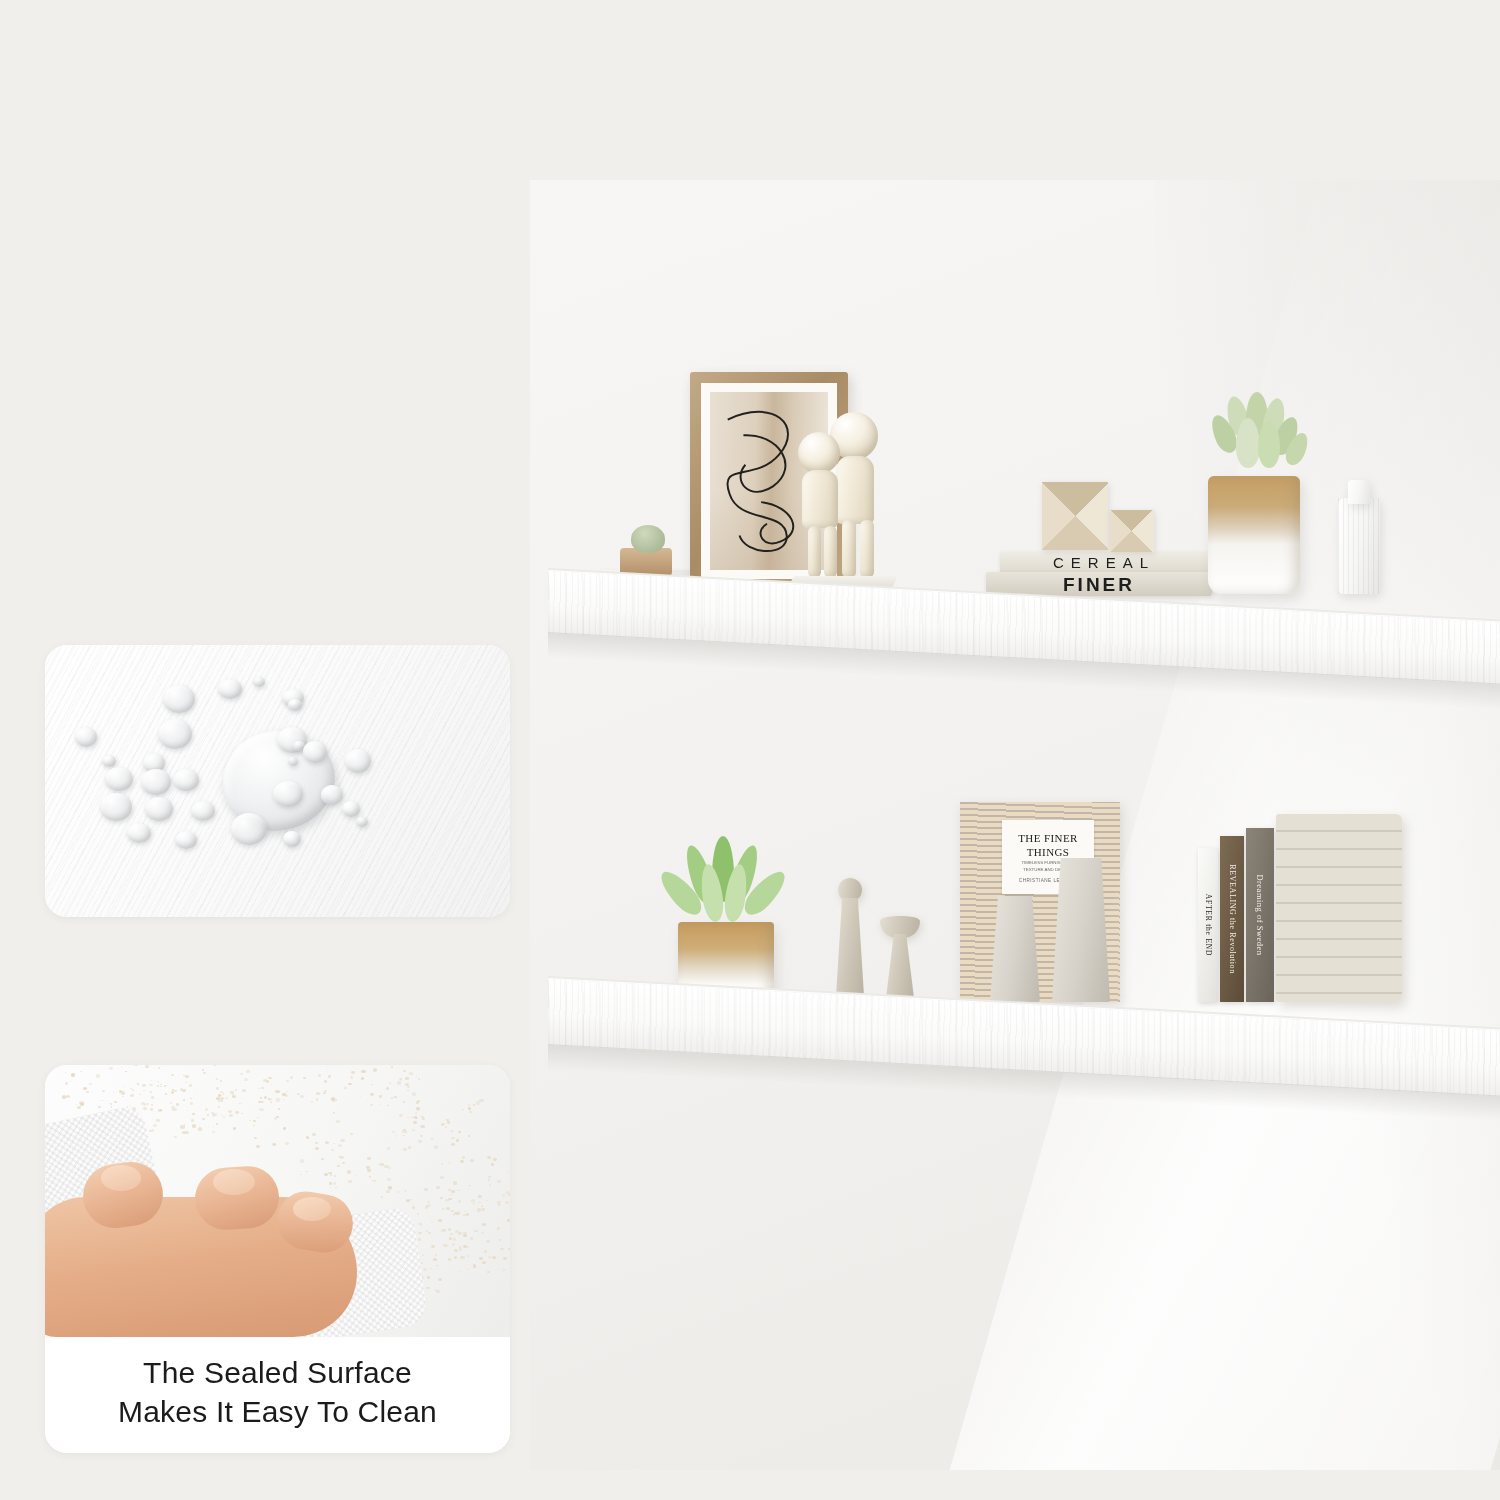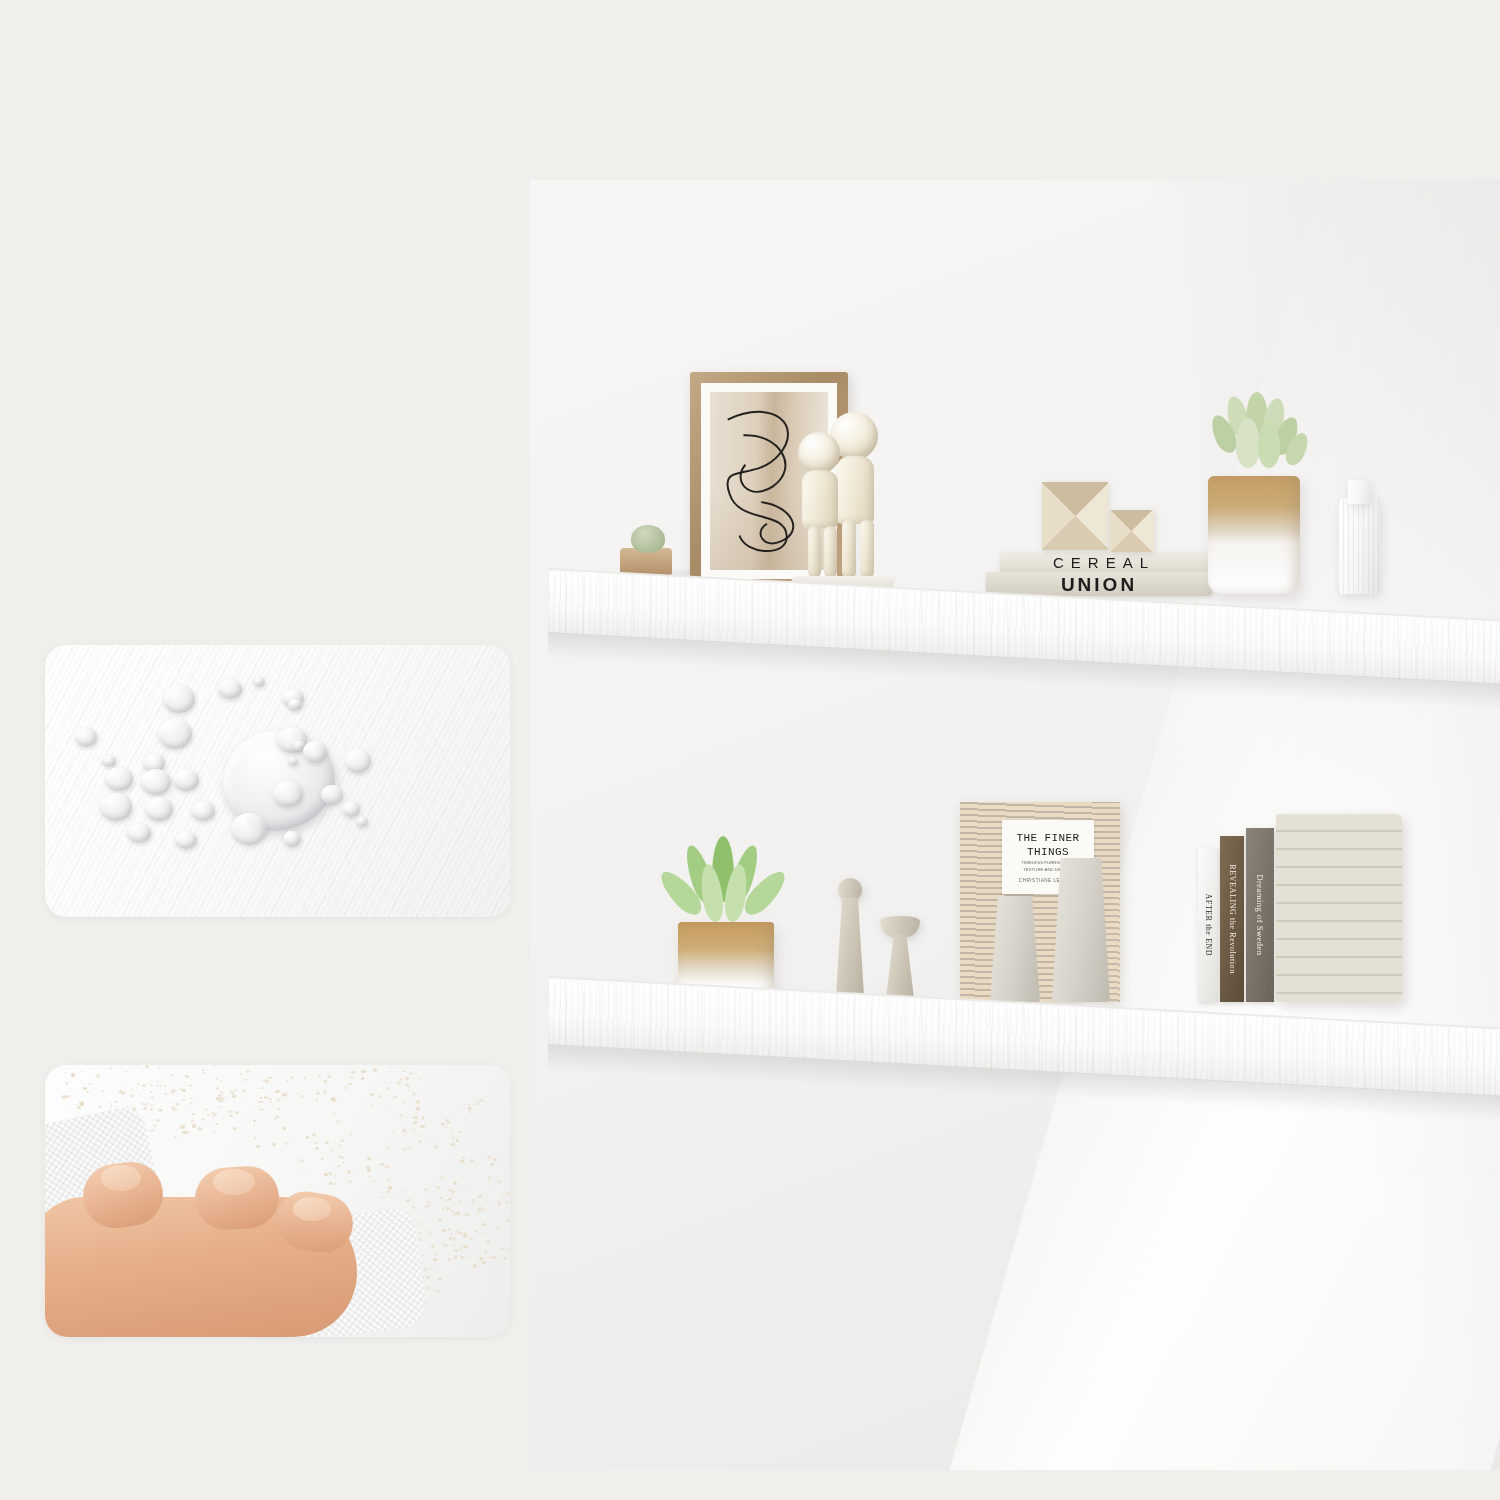--- a/index.html
+++ b/index.html
@@ -265,21 +265,21 @@
         rgba(120,95,60,.40) 0px,rgba(120,95,60,.40) 2px,
         rgba(232,215,186,.85) 2px,rgba(232,215,186,.85) 6px);
     box-shadow:2px 4px 10px rgba(150,140,120,.25);
   }
   .rattan-card{
     position:absolute;background:#fbfaf6;
     box-shadow:0 1px 3px rgba(0,0,0,.10);
   }
   .rc-title{
     position:absolute;width:100%;text-align:center;
-    font-family:Liberation Mono, monospace;color:#23211e;
+    font-family:Liberation Serif, serif;color:#23211e;
   }
   .rc-sub{
     position:absolute;width:100%;text-align:center;color:#6d6a63;
   }
 
   .vase-cone{
     background:linear-gradient(100deg,#e8e5de 0%,#d6d2c9 52%,#bfbab0 100%);
     box-shadow:2px 4px 9px rgba(150,145,135,.25);
   }
 
@@ -895,20 +895,22 @@
       <div class="cloth" style="left:226px;top:150px;width:150px;height:120px;transform:rotate(-8deg);"></div>
       <div class="hand">
         <div class="finger" style="left:56px;top:-34px;width:80px;height:64px;transform:rotate(-8deg);"></div>
         <div class="nail" style="left:74px;top:-32px;width:40px;height:26px;"></div>
         <div class="finger" style="left:168px;top:-30px;width:84px;height:62px;transform:rotate(-4deg);"></div>
         <div class="nail" style="left:186px;top:-28px;width:42px;height:26px;"></div>
         <div class="finger" style="left:250px;top:-4px;width:76px;height:58px;transform:rotate(10deg);"></div>
         <div class="nail" style="left:266px;top:0px;width:38px;height:24px;"></div>
       </div>
     </div>
+    <div class="card-caption">The Sealed Surface
+Makes It Easy To Clean</div>
   </div>
 
   <div class="scene">
     <div class="wall-shade"></div>
     <div class="wall-corner"></div>
 
     <div class="obj">
 
       <div class="papers" style="left:55px;top:398px;width:175px;height:16px;transform:skewX(-26deg);"></div>
       <div class="papers" style="left:70px;top:390px;width:150px;height:10px;transform:skewX(-26deg);background:linear-gradient(100deg,#f5f5f3,#dedddb);"></div>
@@ -934,21 +936,21 @@
         <div class="figurine-body" style="position:absolute;left:76px;top:108px;width:14px;height:58px;border-radius:6px;"></div>
         <div class="figurine-body" style="position:absolute;left:24px;top:114px;width:13px;height:52px;border-radius:6px;"></div>
         <div class="figurine-body" style="position:absolute;left:40px;top:114px;width:13px;height:52px;border-radius:6px;"></div>
         <div class="tray" style="left:6px;top:164px;width:104px;height:16px;transform:skewX(-24deg);"></div>
       </div>
 
       <div class="book-h" style="left:470px;top:372px;width:208px;height:22px;background:linear-gradient(180deg,#efece4,#ddd9cd);">
         <div class="book-label" style="top:2px;font-size:15px;letter-spacing:7px;">CEREAL</div>
       </div>
       <div class="book-h" style="left:456px;top:392px;width:226px;height:24px;background:linear-gradient(180deg,#e8e4da,#d2cdc0);">
-        <div class="book-label" style="top:2px;font-size:19px;font-weight:bold;letter-spacing:3px;">UNION</div>
+        <div class="book-label" style="top:2px;font-size:19px;font-weight:bold;letter-spacing:3px;">FINER</div>
       </div>
 
       <div class="geo" style="left:512px;top:302px;width:66px;height:68px;"></div>
       <div class="geo" style="left:580px;top:330px;width:44px;height:42px;"></div>
 
       <div class="obj" style="left:672px;top:212px;width:112px;height:92px;">
         <div class="leaf" style="left:26px;top:4px;width:20px;height:42px;background:#cfdcba;transform:rotate(-14deg);"></div>
         <div class="leaf" style="left:44px;top:0px;width:22px;height:46px;background:#c2d4a8;"></div>
         <div class="leaf" style="left:62px;top:6px;width:20px;height:42px;background:#cfdcba;transform:rotate(12deg);"></div>
         <div class="leaf" style="left:12px;top:22px;width:20px;height:40px;background:#bdd0a3;transform:rotate(-24deg);"></div>

